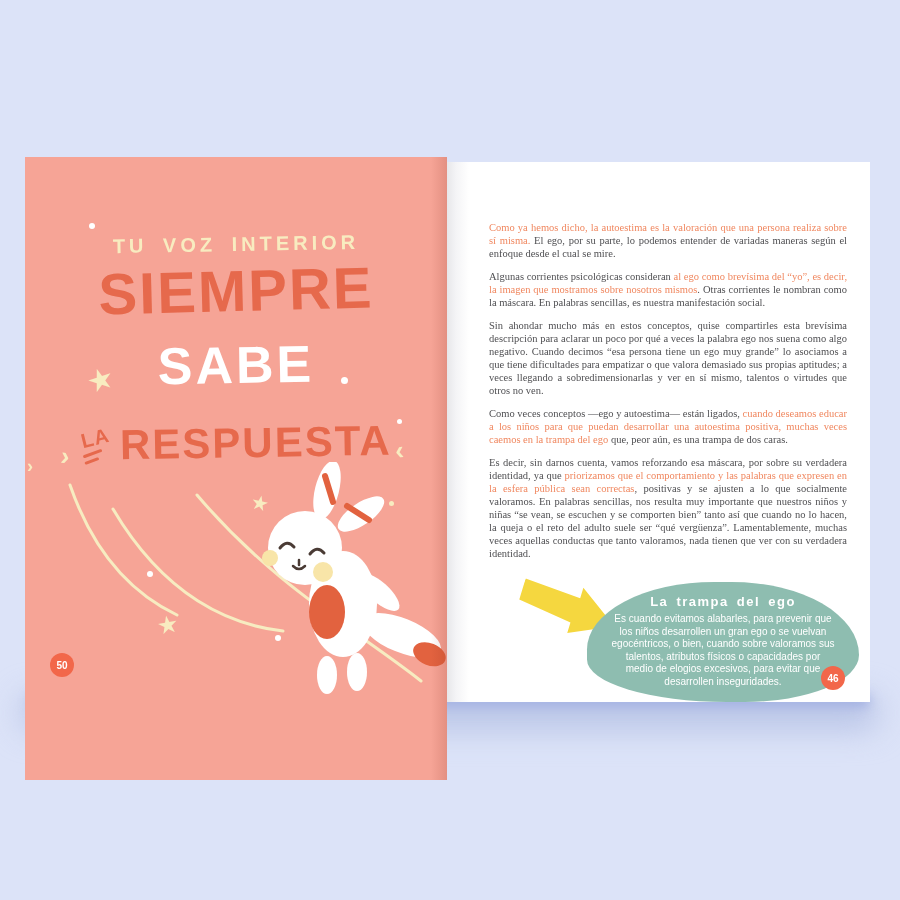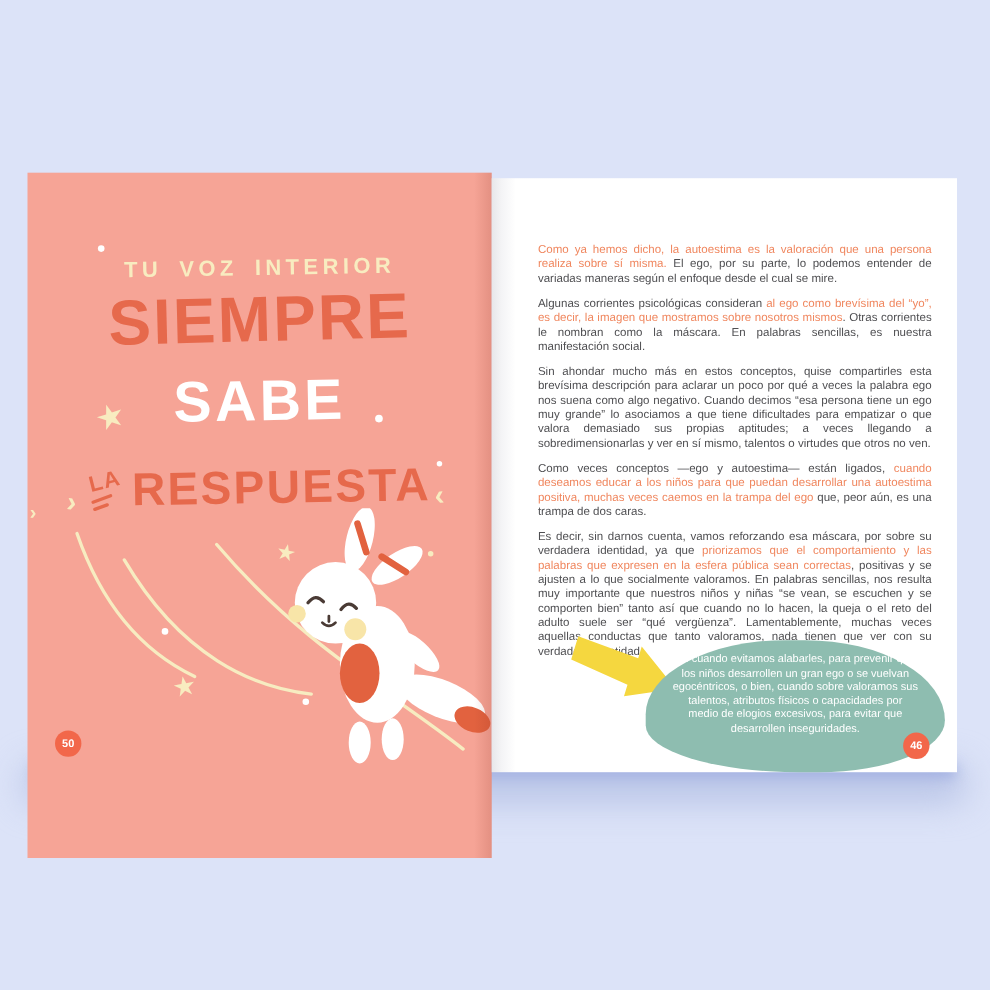--- a/index.html
+++ b/index.html
@@ -37,21 +37,21 @@
            font-size:10px;font-weight:bold;display:flex;align-items:center;justify-content:center;}
   .trails,.bunny{position:absolute;left:0;top:0;}
 
   
   .page-right{position:absolute;left:447px;top:162px;width:423px;height:540px;
         background:linear-gradient(90deg,#e7e7ea 0px,#f4f4f6 9px,#ffffff 22px);}
   .rp-title{position:absolute;left:42px;top:28px;width:365px;color:#7b85c6;font-size:14px;
             font-weight:bold;letter-spacing:0.6px;word-spacing:3px;}
   .rp-content{position:absolute;left:42px;top:59px;width:358px;color:#4f4f52;font-size:10.5px;
               line-height:13px;text-align:justify;}
-  .rp-content p{margin:0 0 10px 0;}
+  .rp-content p{margin:0 0 10px 0;font-family:Liberation Serif, serif;}
   .rp-content .accent{color:#f0875f;}
   .callout{position:absolute;left:140px;top:420px;width:272px;height:120px;background:#8ebdb0;
            border-radius:50% 50% 45% 55% / 60% 65% 42% 38%;color:#ffffff;text-align:center;
            box-sizing:border-box;padding:12px 24px 0 24px;}
   .callout-title{font-size:13px;font-weight:bold;letter-spacing:1.5px;word-spacing:3px;margin-bottom:4px;}
   .callout-body{font-size:10px;line-height:12.6px;}
   .arrow-wrap{position:absolute;left:70px;top:420px;width:104px;height:56px;transform:rotate(22deg);}
 </style>
 </head>
 <body>
@@ -124,21 +124,21 @@
       <circle cx="15" cy="96" r="8" fill="#f8e5a8"></circle>
       <circle cx="68" cy="110" r="10" fill="#f8e5a8"></circle>
 
       <path d="M25,86 q7,-9 14,-1" fill="none" stroke="#4a3b35" stroke-width="3" stroke-linecap="round"></path>
       <path d="M55,92 q7,-9 14,-1" fill="none" stroke="#4a3b35" stroke-width="3" stroke-linecap="round"></path>
 
       <line x1="44" y1="98" x2="44" y2="103" stroke="#4a3b35" stroke-width="2.5" stroke-linecap="round"></line>
       <path d="M38,104 q6,6 12,0" fill="none" stroke="#4a3b35" stroke-width="2.5" stroke-linecap="round"></path>
     </svg>
 
-    <div class="pagenum" style="left:25px;top:507px;">50</div>
+    <div class="pagenum" style="left:25px;top:496px;">50</div>
 
     <div class="spine-shade-left"></div>
   </div>
 
   <div class="page-right">
 
     <div class="rp-content" id="paragraphs">
         <p><span class="accent">Como ya hemos dicho, la autoestima es la valoración que una persona realiza sobre sí misma.</span><span> El ego, por su parte, lo podemos entender de variadas maneras según el enfoque desde el cual se mire.</span></p>
         <p><span>Algunas corrientes psicológicas consideran </span><span class="accent">al ego como brevísima del “yo”, es decir, la imagen que mostramos sobre nosotros mismos</span><span>. Otras corrientes le nombran como la máscara. En palabras sencillas, es nuestra manifestación social.</span></p>
         <p><span>Sin ahondar mucho más en estos conceptos, quise compartirles esta brevísima descripción para aclarar un poco por qué a veces la palabra ego nos suena como algo negativo. Cuando decimos “esa persona tiene un ego muy grande” lo asociamos a que tiene dificultades para empatizar o que valora demasiado sus propias aptitudes; a veces llegando a sobredimensionarlas y ver en sí mismo, talentos o virtudes que otros no ven.</span></p>
@@ -146,18 +146,19 @@
         <p><span>Es decir, sin darnos cuenta, vamos reforzando esa máscara, por sobre su verdadera identidad, ya que </span><span class="accent">priorizamos que el comportamiento y las palabras que expresen en la esfera pública sean correctas</span><span>, positivas y se ajusten a lo que socialmente valoramos. En palabras sencillas, nos resulta muy importante que nuestros niños y niñas “se vean, se escuchen y se comporten bien” tanto así que cuando no lo hacen, la queja o el reto del adulto suele ser “qué vergüenza”. Lamentablemente, muchas veces aquellas conductas que tanto valoramos, nada tienen que ver con su verdadera identidad.</span></p>
       </div>
 
     <div class="arrow-wrap">
       <svg width="104" height="56" viewBox="0 0 104 56">
         <polygon points="0,15 58,13 57,2 100,26 59,50 58,39 2,37" fill="#f5d73f"></polygon>
       </svg>
     </div>
 
     <div class="callout">
+      <div class="callout-title">La trampa del ego</div>
       <div class="callout-body">Es cuando evitamos alabarles, para prevenir que los niños desarrollen un gran ego o se vuelvan egocéntricos, o bien, cuando sobre valoramos sus talentos, atributos físicos o capacidades por medio de elogios excesivos, para evitar que desarrollen inseguridades.</div>
     </div>
 
     <div class="pagenum" style="left:374px;top:504px;">46</div>
   </div>
 </div>
 
 </body></html>

